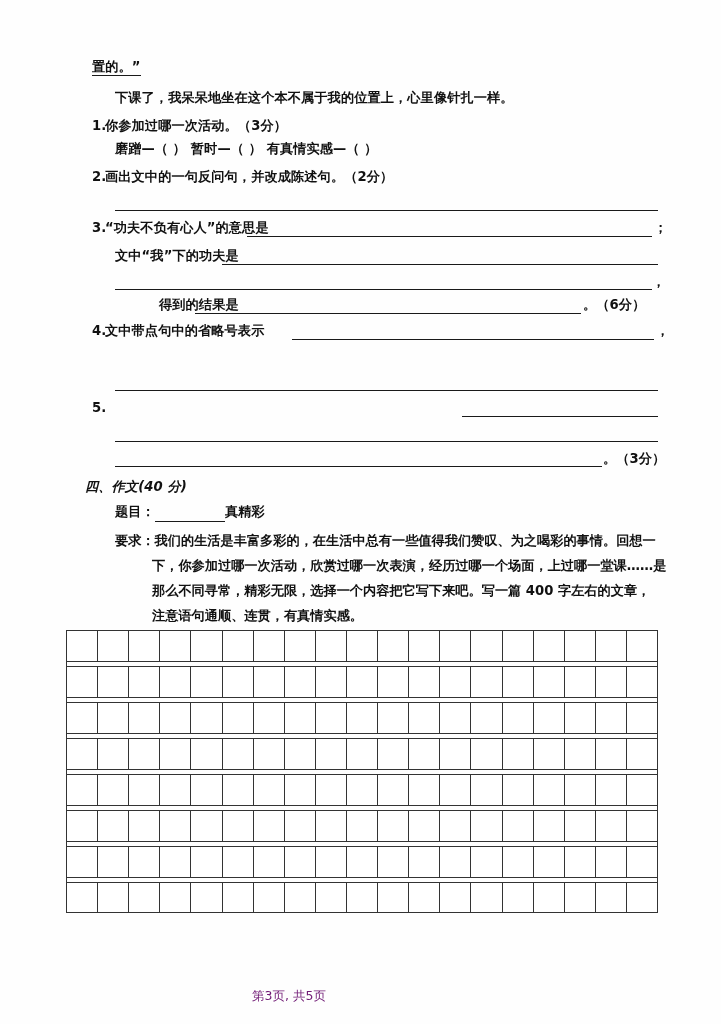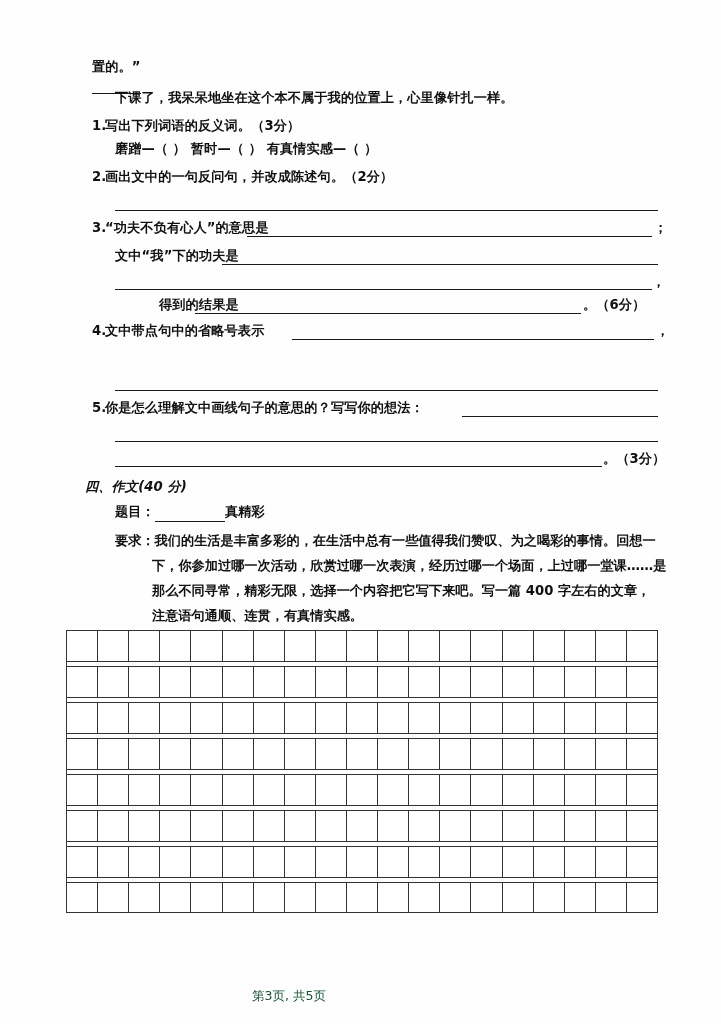--- a/index.html
+++ b/index.html
@@ -46,21 +46,21 @@
   }
   
   .blank-short {
     display: inline-block;
     border-bottom: 1.2px solid #1a1a1a;
     vertical-align: baseline;
   }
   
   .underlined {
     border-bottom: 1.3px solid #1a1a1a;
-    padding-bottom: 19px;
+    padding-bottom: 1px;
   }
   
   .para {
     position: absolute;
     font-size: 13.2px;
     font-weight: 700;
     line-height: 25px;
     white-space: nowrap;
   }
   
@@ -93,38 +93,38 @@
   }
   .grid-cell:last-child { border-right: none; }
   
   #page-footer {
     position: absolute;
     left: 0;
     top: 988px;
     width: 578px;
     text-align: center;
     font-size: 12.5px;
-    color: #14532d;
+    color: #701a75;
     font-family: "DejaVu Sans", "Liberation Sans", sans-serif;
   }
   .punct { position: absolute; font-size: 13.2px; font-weight: 700; }
 </style>
 </head>
 <body>
 
 <div class="page">
 
   <div class="tline" style="left:92px; top:58px;">
     <span class="underlined">置的。”</span>
   </div>
 
   <div class="tline" style="left:115px; top:89px;">下课了，我呆呆地坐在这个本不属于我的位置上，心里像针扎一样。</div>
 
   <div class="num" style="left:92px; top:117px;">1.</div>
-  <div class="tline" style="left:105px; top:117px;">写出下列词语的反义词。（3分）</div>
+  <div class="tline" style="left:105px; top:117px;">你参加过哪一次活动。（3分）</div>
   <div class="tline" style="left:115px; top:140px;">磨蹭—（          ）   暂时—（          ）   有真情实感—（          ）</div>
 
   <div class="num" style="left:92px; top:168px;">2.</div>
   <div class="tline" style="left:105px; top:168px;">画出文中的一句反问句，并改成陈述句。（2分）</div>
   <div class="rule" style="left:115px; top:210px; width:543px;"></div>
 
   <div class="num" style="left:92px; top:219px;">3.</div>
   <div class="tline" style="left:105px; top:219px;">“功夫不负有心人”的意思是</div>
   <div class="rule" style="left:247px; top:236px; width:405px;"></div>
   <div class="punct" style="left:654px; top:219px;">；</div>
@@ -140,21 +140,20 @@
   <div class="tline" style="left:583px; top:296px;">。（6分）</div>
 
   <div class="num" style="left:92px; top:322px;">4.</div>
   <div class="tline" style="left:105px; top:322px;">文中带点句中的省略号表示</div>
   <div class="rule" style="left:292px; top:339px; width:362px;"></div>
   <div class="punct" style="left:656px; top:322px;">，</div>
 
   <div class="rule" style="left:115px; top:390px; width:543px;"></div>
 
   <div class="num" style="left:92px; top:399px;">5.</div>
-  <div class="tline" style="left:105px; top:399px;">你是怎么理解文中画线句子的意思的？写写你的想法：</div>
   <div class="rule" style="left:462px; top:416px; width:196px;"></div>
 
   <div class="rule" style="left:115px; top:441px; width:543px;"></div>
   <div class="rule" style="left:115px; top:466px; width:487px;"></div>
   <div class="tline" style="left:603px; top:450px;">。（3分）</div>
 
   <div class="tline" style="left:85px; top:478px;font-style:italic;">四、作文(40 分)</div>
 
   <div class="tline" style="left:115px; top:503px;">
     <span>题目：</span><span class="blank-short" style="width:70px;">&nbsp;</span><span>真精彩</span>

